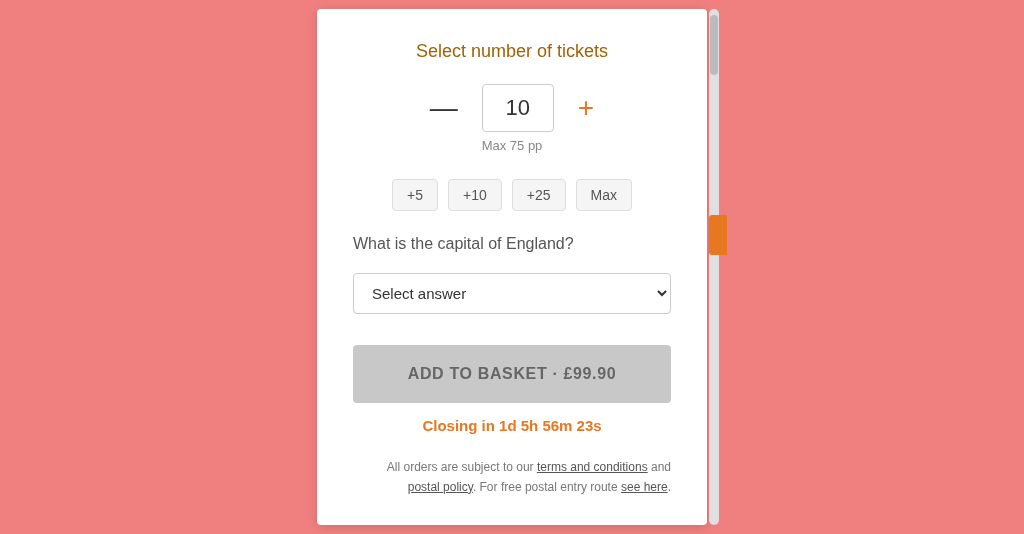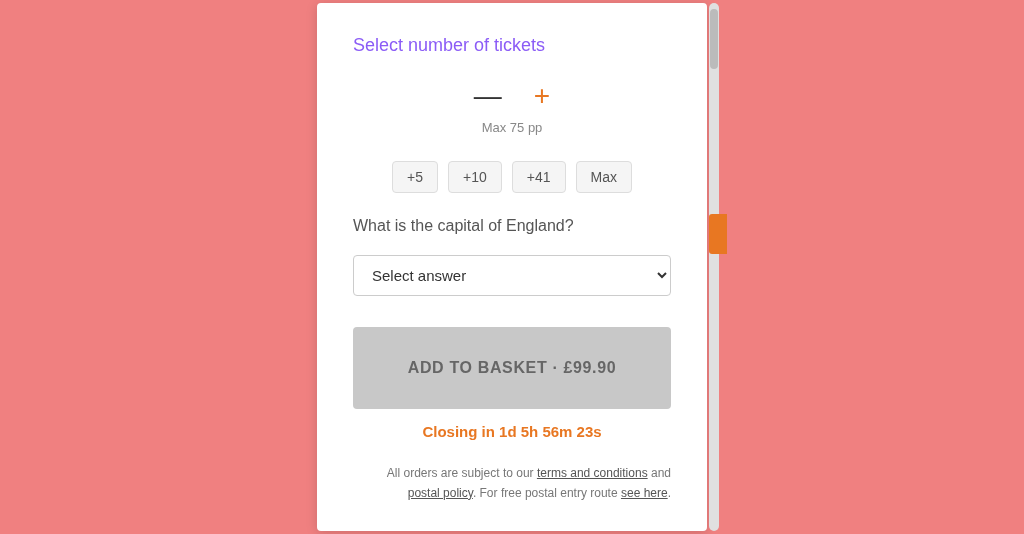--- a/index.html
+++ b/index.html
@@ -47,22 +47,23 @@
       height: 60px;
       background: #bbb;
       border-radius: 5px;
       margin: 2px auto;
       position: absolute;
       top: 4px;
       left: 1px;
     }
 
     .title {
+      text-align: center;
       font-size: 18px;
-      color: #8b5cf6;
+      color: #a16207;
       font-weight: 400;
       margin-bottom: 22px;
     }
 
     .quantity-row {
       display: flex;
       align-items: center;
       justify-content: center;
       gap: 16px;
       margin-bottom: 6px;
@@ -136,21 +137,21 @@
       margin-bottom: 31px;
       outline: none;
     }
 
     .add-to-basket-btn {
       width: 100%;
       background: #c8c8c8;
       color: #666;
       border: none;
       border-radius: 4px;
-      padding: 32px;
+      padding: 20px;
       font-size: 16px;
       font-weight: bold;
       letter-spacing: 0.04em;
       cursor: pointer;
       text-transform: uppercase;
       margin-bottom: 14px;
     }
 
     .closing-text {
       text-align: center;
@@ -191,29 +192,30 @@
     <div class="scrollbar-indicator">
       <div class="scrollbar-thumb"></div>
     </div>
 
     <div class="right-edge-bar"></div>
 
     <h2 class="title">Select number of tickets</h2>
 
     <div class="quantity-row">
       <button class="qty-btn minus">—</button>
+      <input class="qty-input" type="text" value="10" style="">
       <button class="qty-btn plus">+</button>
     </div>
 
     <div class="max-label">Max 75 pp</div>
 
     <div class="quick-add-row">
       <button class="quick-btn">+5</button>
       <button class="quick-btn">+10</button>
-      <button class="quick-btn">+41</button>
+      <button class="quick-btn">+25</button>
       <button class="quick-btn">Max</button>
     </div>
 
     <div class="question-label">What is the capital of England?</div>
 
     <select class="answer-select">
       <option value="">Select answer</option>
       <option value="london">London</option>
       <option value="manchester">Manchester</option>
       <option value="birmingham">Birmingham</option>

